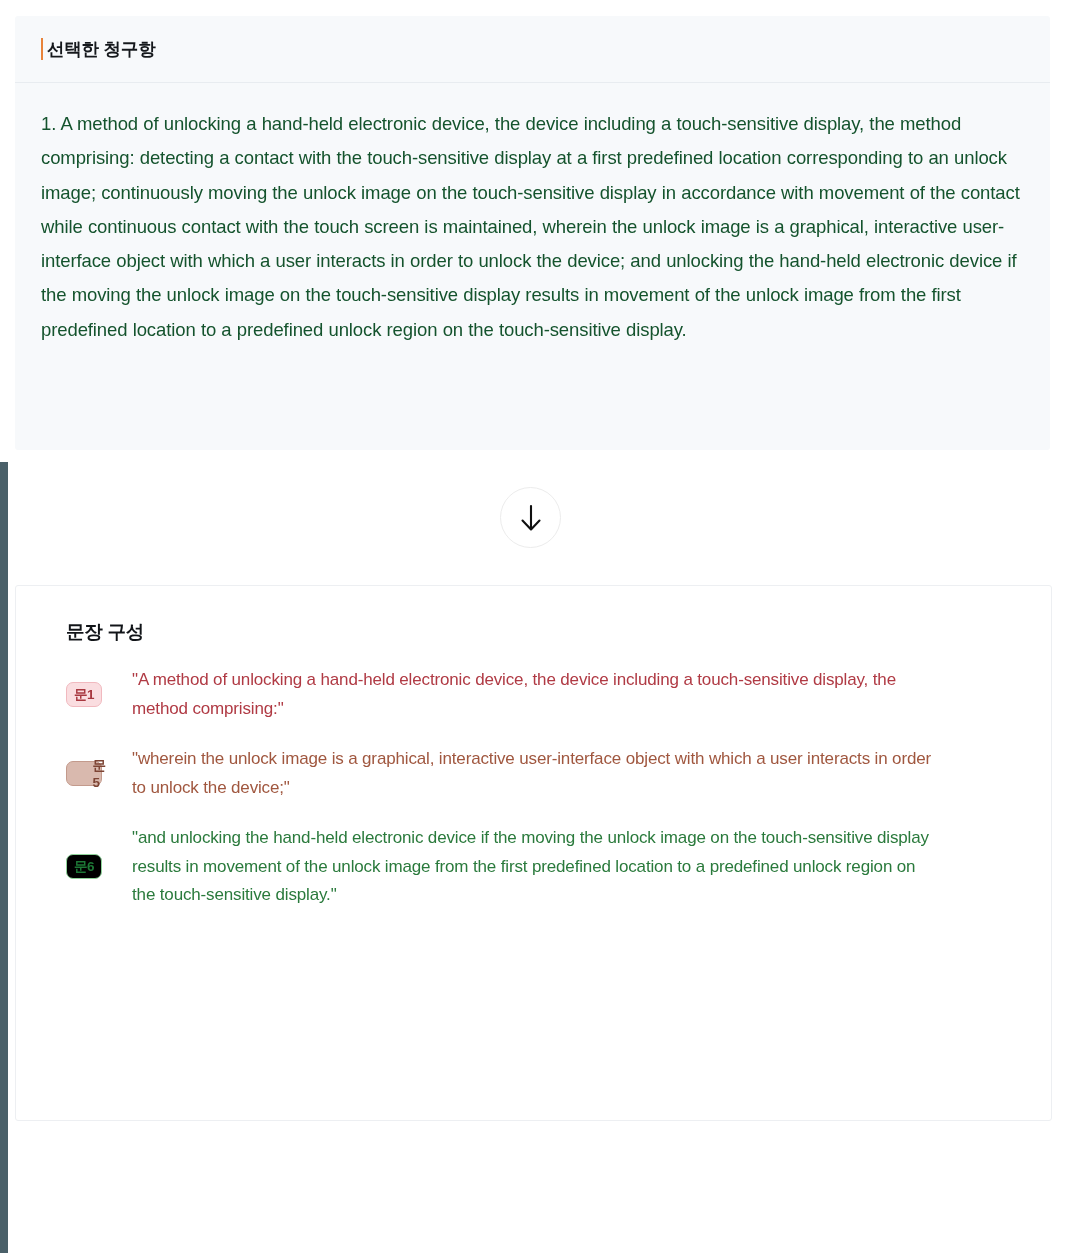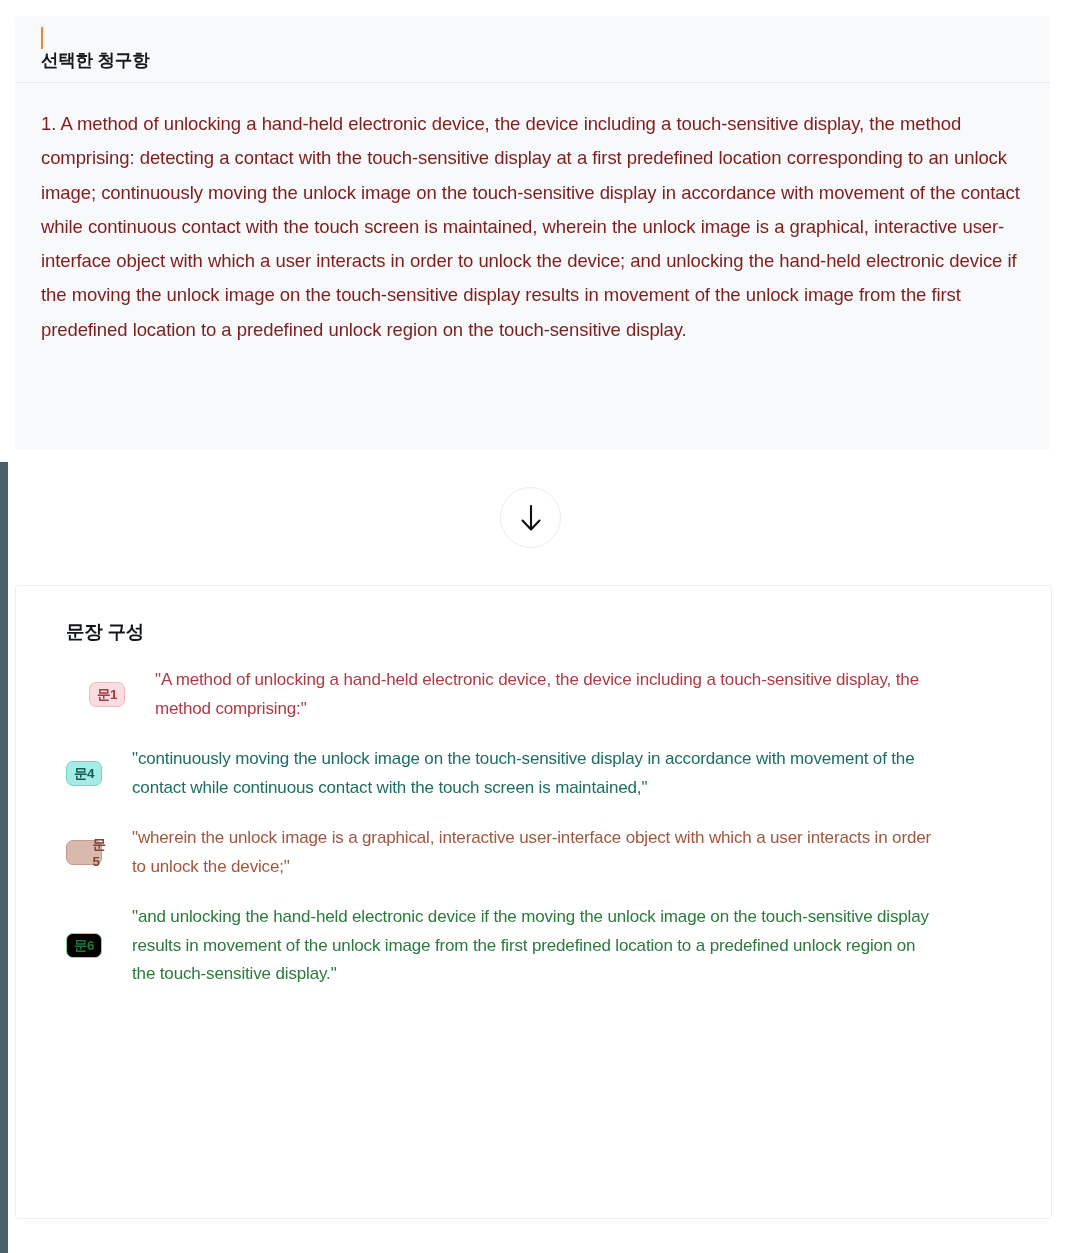--- a/index.html
+++ b/index.html
@@ -39,41 +39,40 @@
   .claim-card-header {
     height: 67px;
     display: flex;
     align-items: center;
     padding: 0 0 0 26px;
     border-bottom: 1px solid #e8ecf0;
   }
   .claim-title-wrap {
     display: flex;
     align-items: center;
-    flex-direction: column;
   }
   .title-caret {
     width: 2px;
     background: #e8833a;
     margin-right: 4px;
     align-self: stretch;
     min-height: 22px;
   }
   .claim-title {
     font-size: 17.5px;
     font-weight: bold;
     color: #15181c;
     line-height: 22px;
     letter-spacing: -0.2px;
   }
   .claim-body {
     padding: 24px 30px 20px 26px;
     font-size: 18.5px;
     line-height: 34.3px;
-    color: #7f1d1d;
+    color: #14532d;
     letter-spacing: -0.1px;
     word-spacing: 0.2px;
   }
 
   
   .arrow-btn {
     position: absolute;
     left: 500px;
     top: 487px;
     width: 61px;
@@ -87,21 +86,21 @@
     cursor: pointer;
   }
   .arrow-btn svg { display: block; }
 
   
   .struct-card {
     position: absolute;
     left: 15px;
     top: 585px;
     width: 1037px;
-    height: 634px;
+    height: 536px;
     background: #ffffff;
     border: 1px solid #edeff2;
     border-radius: 3px;
   }
   .struct-title {
     position: absolute;
     left: 50px;
     top: 33px;
     font-size: 18.5px;
     font-weight: bold;
@@ -137,21 +136,21 @@
   }
   .sent-text {
     flex: 1 1 auto;
     margin-left: 30px;
     font-size: 17px;
     line-height: 28.5px;
     letter-spacing: -0.15px;
   }
 
   
-  .c-rose   .badge { background: #fadde0; border: 1px solid #f1b9bf; color: #a8373f; margin-left: 23px; }
+  .c-rose   .badge { background: #fadde0; border: 1px solid #f1b9bf; color: #a8373f; }
   .c-rose   .sent-text { color: #b03a44; }
 
   .c-blue   .badge { background: #dfe3fb; border: 1px solid #b9c0ef; color: #38469c; }
   .c-blue   .sent-text { color: #3a49a8; }
 
   .c-purple .badge { background: #e9ddfa; border: 1px solid #cfb7ef; color: #67399f; }
   .c-purple .sent-text { color: #7c45b8; }
 
   .c-teal   .badge { background: #a6ece4; border: 1px solid #6fd4c9; color: #0f5f58; }
   .c-teal   .sent-text { color: #1c6e64; }
@@ -185,24 +184,20 @@
     </svg>
   </span>
 </div>
 
 <div class="struct-card">
   <div class="struct-title">문장 구성</div>
   <div class="struct-list" id="sentence-list">
       <div class="sent-row c-rose">
         <span class="badge">문1</span>
         <span class="sent-text">"A method of unlocking a hand-held electronic device, the device including a touch-sensitive display, the method comprising:"</span>
-      </div>
-      <div class="sent-row c-teal">
-        <span class="badge">문4</span>
-        <span class="sent-text">"continuously moving the unlock image on the touch-sensitive display in accordance with movement of the contact while continuous contact with the touch screen is maintained,"</span>
       </div>
       <div class="sent-row c-brown">
         <span class="badge">문5</span>
         <span class="sent-text">"wherein the unlock image is a graphical, interactive user-interface object with which a user interacts in order to unlock the device;"</span>
       </div>
       <div class="sent-row c-green">
         <span class="badge">문6</span>
         <span class="sent-text">"and unlocking the hand-held electronic device if the moving the unlock image on the touch-sensitive display results in movement of the unlock image from the first predefined location to a predefined unlock region on the touch-sensitive display."</span>
       </div>
     </div>

